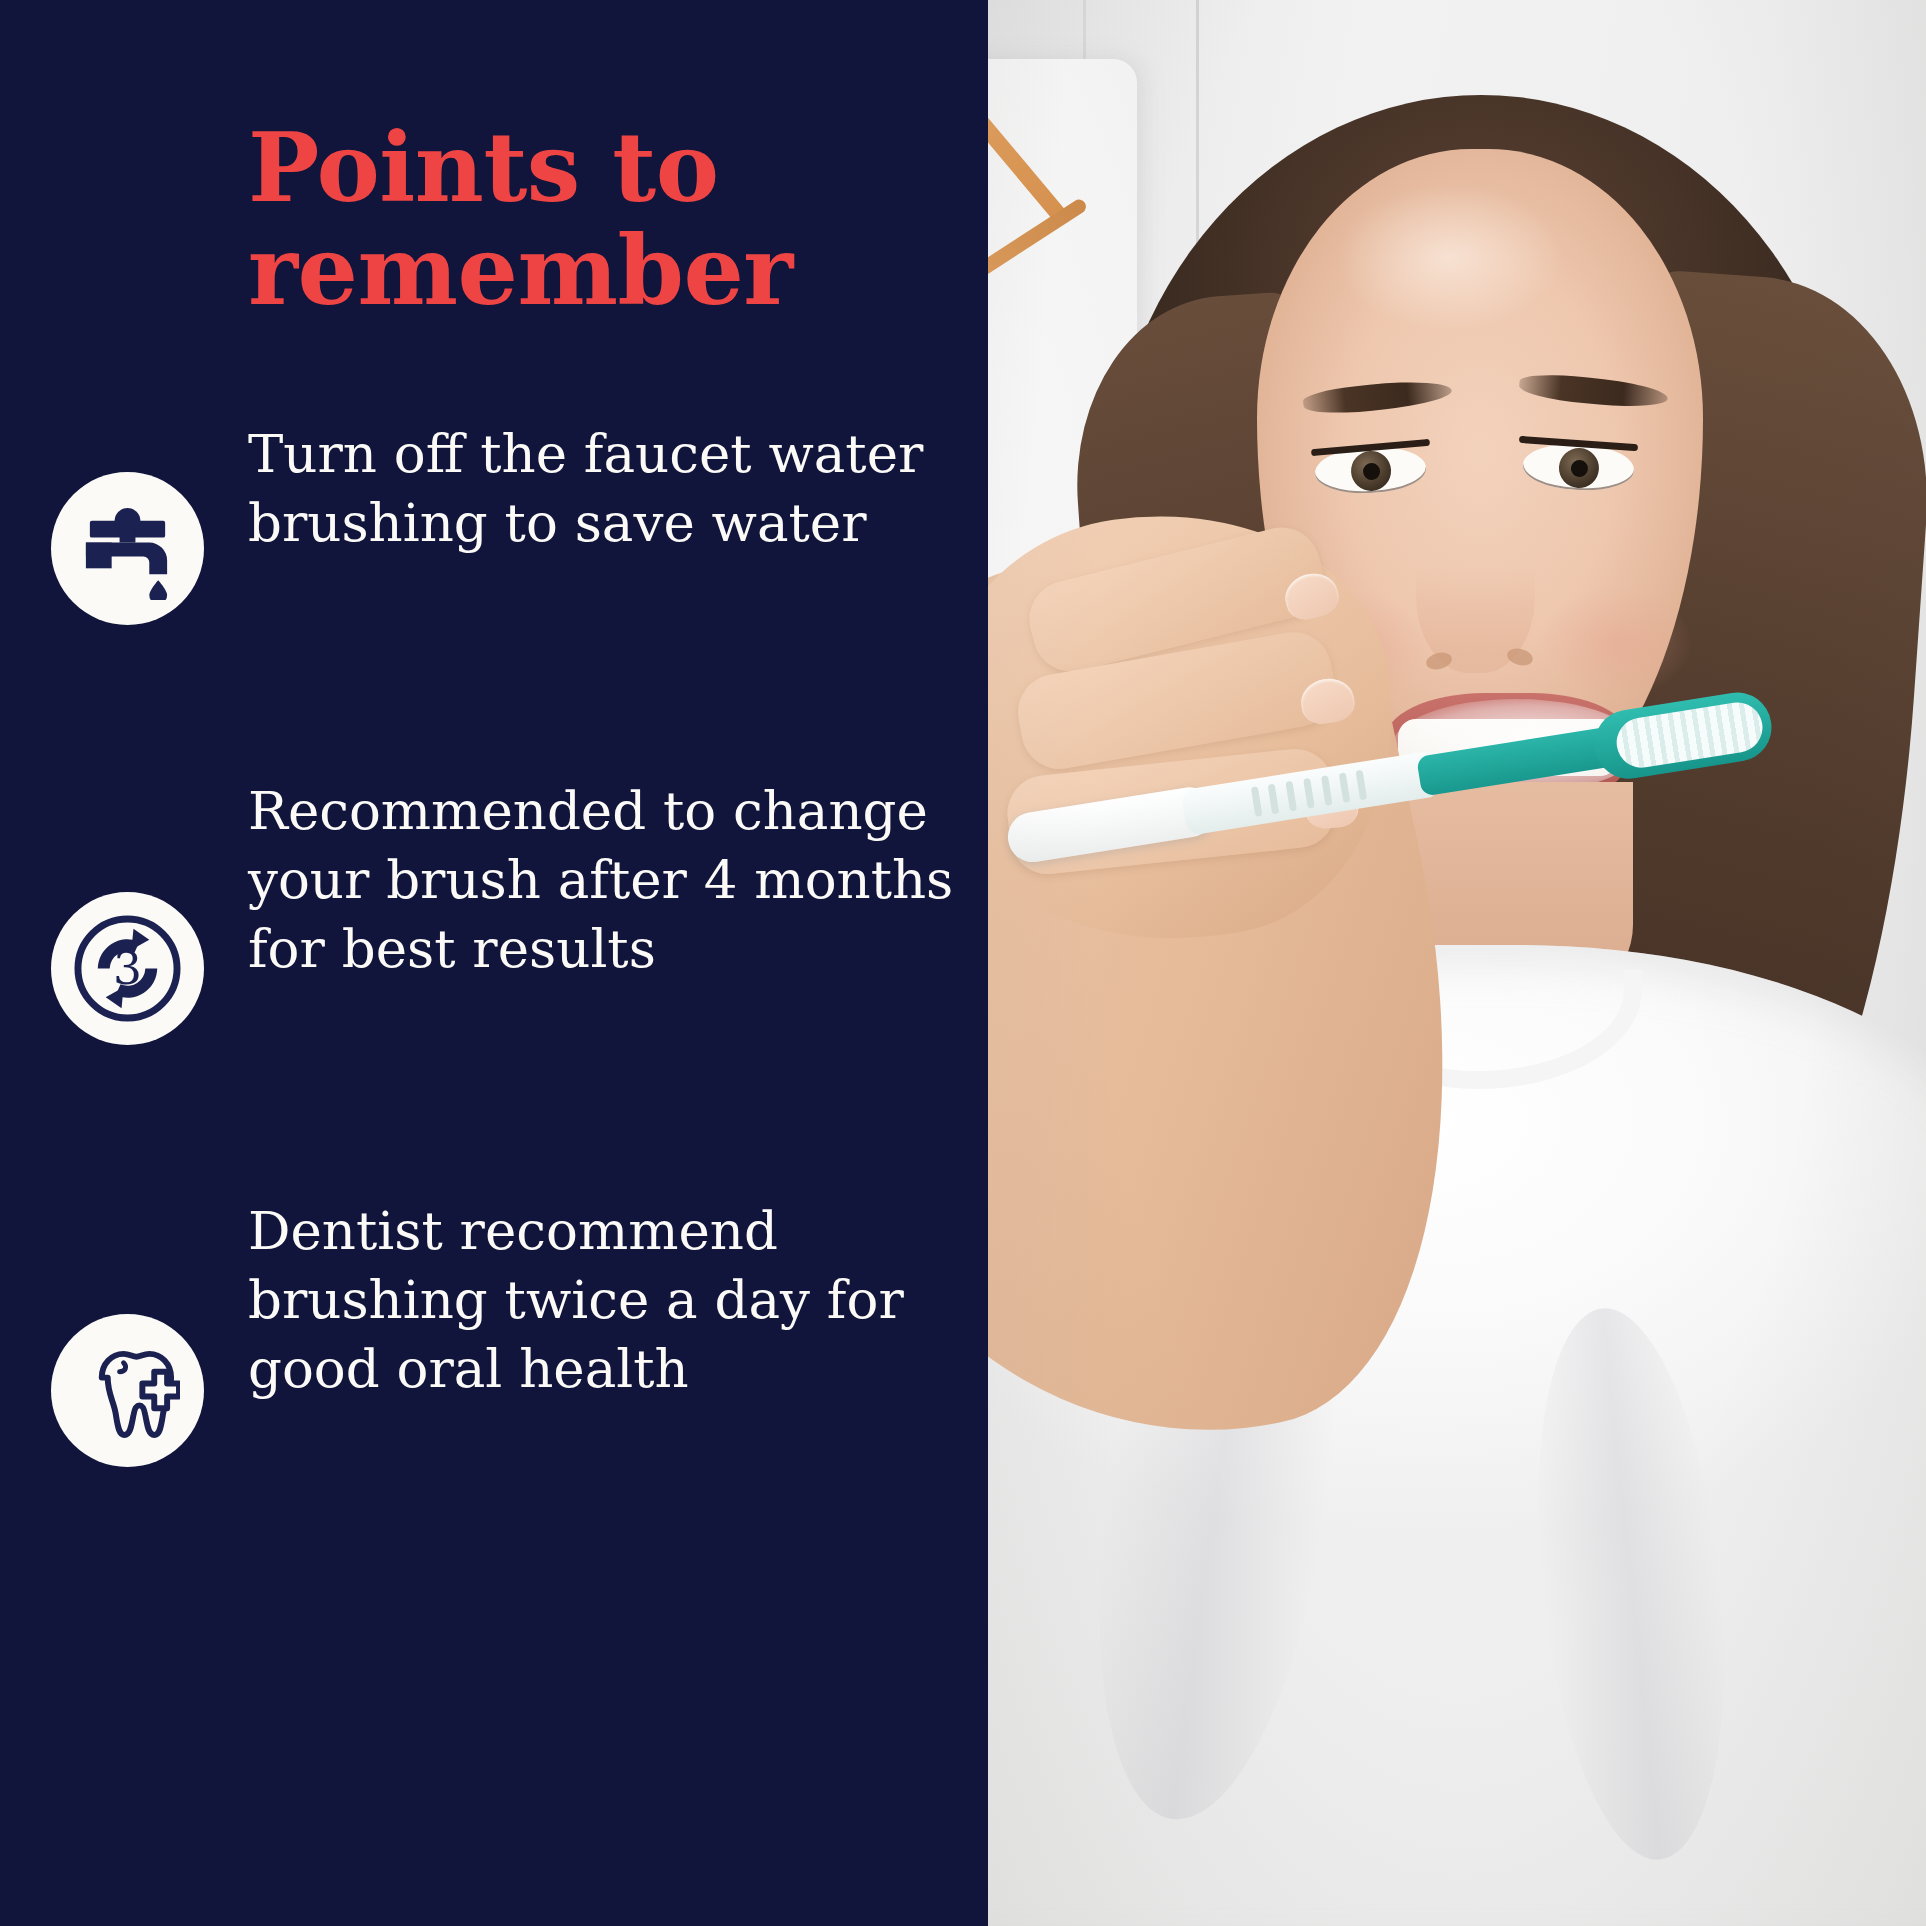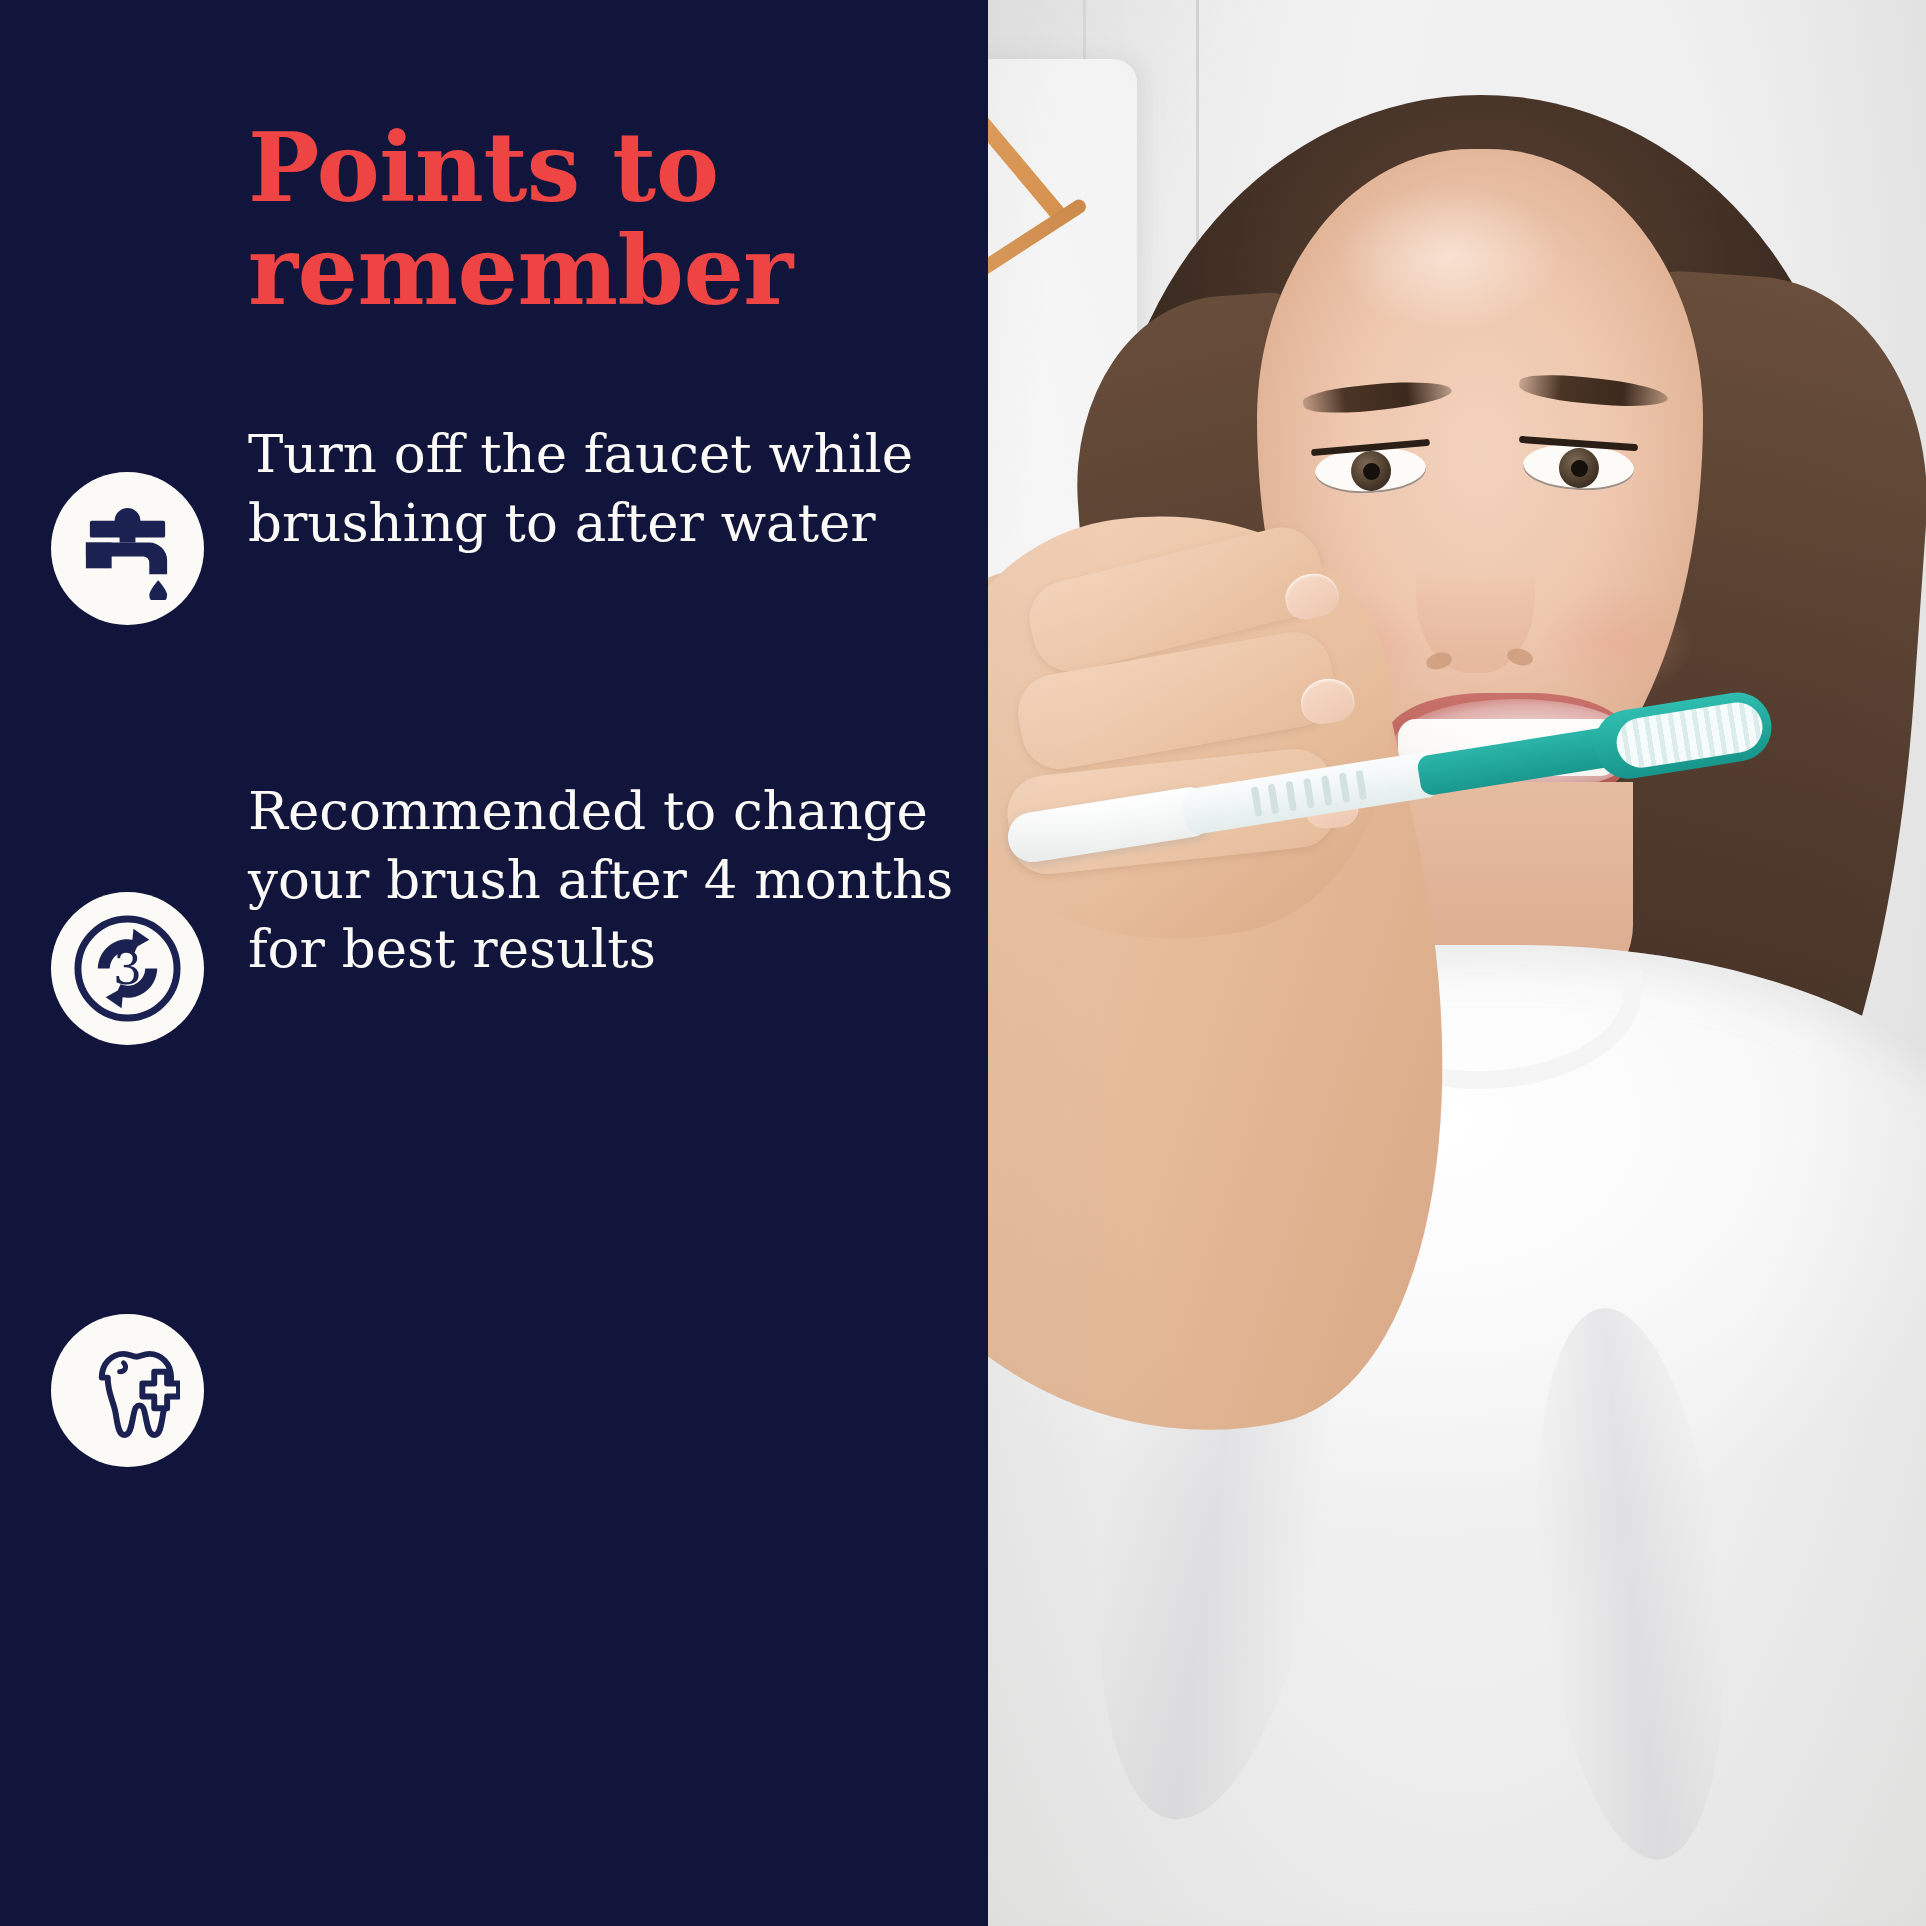--- a/index.html
+++ b/index.html
@@ -310,21 +310,21 @@
 
             <circle cx="52" cy="24" r="13" fill="#1B2150"></circle>
             <rect x="44" y="24" width="16" height="22" fill="#1B2150"></rect>
 
             <path d="M10 46 H74 a18 18 0 0 1 18 18 v14 h-18 v-12 a6 6 0 0 0 -6 -6 H10 Z" fill="#1B2150"></path>
             <rect x="10" y="46" width="26" height="26" fill="#1B2150"></rect>
 
             <path d="M83 84 c0 0 -9 10 -9 15 a9 9 0 0 0 18 0 c0 -5 -9 -15 -9 -15 Z" fill="#1B2150"></path>
           </svg>
         </div>
-        <div class="point-text">Turn off the faucet while brushing to after water</div>
+        <div class="point-text">Turn off the faucet water brushing to save water</div>
       </div>
 
       <div class="point-row row-2">
         <div class="point-icon">
           <svg width="107" height="107" viewBox="0 0 108 108" aria-hidden="true">
 
             <circle cx="54" cy="54" r="50" fill="none" stroke="#1B2150" stroke-width="7"></circle>
 
             <path d="M24 54 a30 30 0 0 1 42 -27 l-5 11 a18 18 0 0 0 -25 16 Z" fill="#1B2150"></path>
             <path d="M84 54 a30 30 0 0 1 -42 27 l5 -11 a18 18 0 0 0 25 -16 Z" fill="#1B2150"></path>
@@ -341,20 +341,21 @@
         <div class="point-icon">
           <svg width="105" height="105" viewBox="0 0 106 106" aria-hidden="true">
             <path d="M27 40 c0 -14 10 -24 22 -24 c6 0 9 3 13 3 c4 0 7 -3 13 -3 c12 0 22 10 22 24
                      c0 16 -6 24 -8 36 c-2 12 -3 22 -9 22 c-6 0 -7 -10 -9 -20 c-1 -6 -3 -10 -6 -10
                      c-3 0 -5 4 -6 10 c-2 10 -3 20 -9 20 c-6 0 -7 -10 -9 -22 c-2 -12 -8 -20 -8 -36 Z" fill="none" stroke="#1B2150" stroke-width="6" stroke-linejoin="round"></path>
             <path d="M49 25 c4 4 2 9 -4 9" fill="none" stroke="#1B2150" stroke-width="5" stroke-linecap="round"></path>
 
             <path d="M80 34 h13 v12 h12 v13 h-12 v12 h-13 v-12 h-12 v-13 h12 Z" fill="#FBFAF7" stroke="#1B2150" stroke-width="6" stroke-linejoin="round"></path>
           </svg>
         </div>
+        <div class="point-text">Dentist recommend brushing twice a day for good oral health</div>
       </div>
 
     </div>
   </div>
 
   <div class="right-panel">
     <div class="wall"></div>
     <div class="wall-panel-line" style="left:208px"></div>
     <div class="wall-panel-line" style="left:95px;opacity:.6"></div>
 

